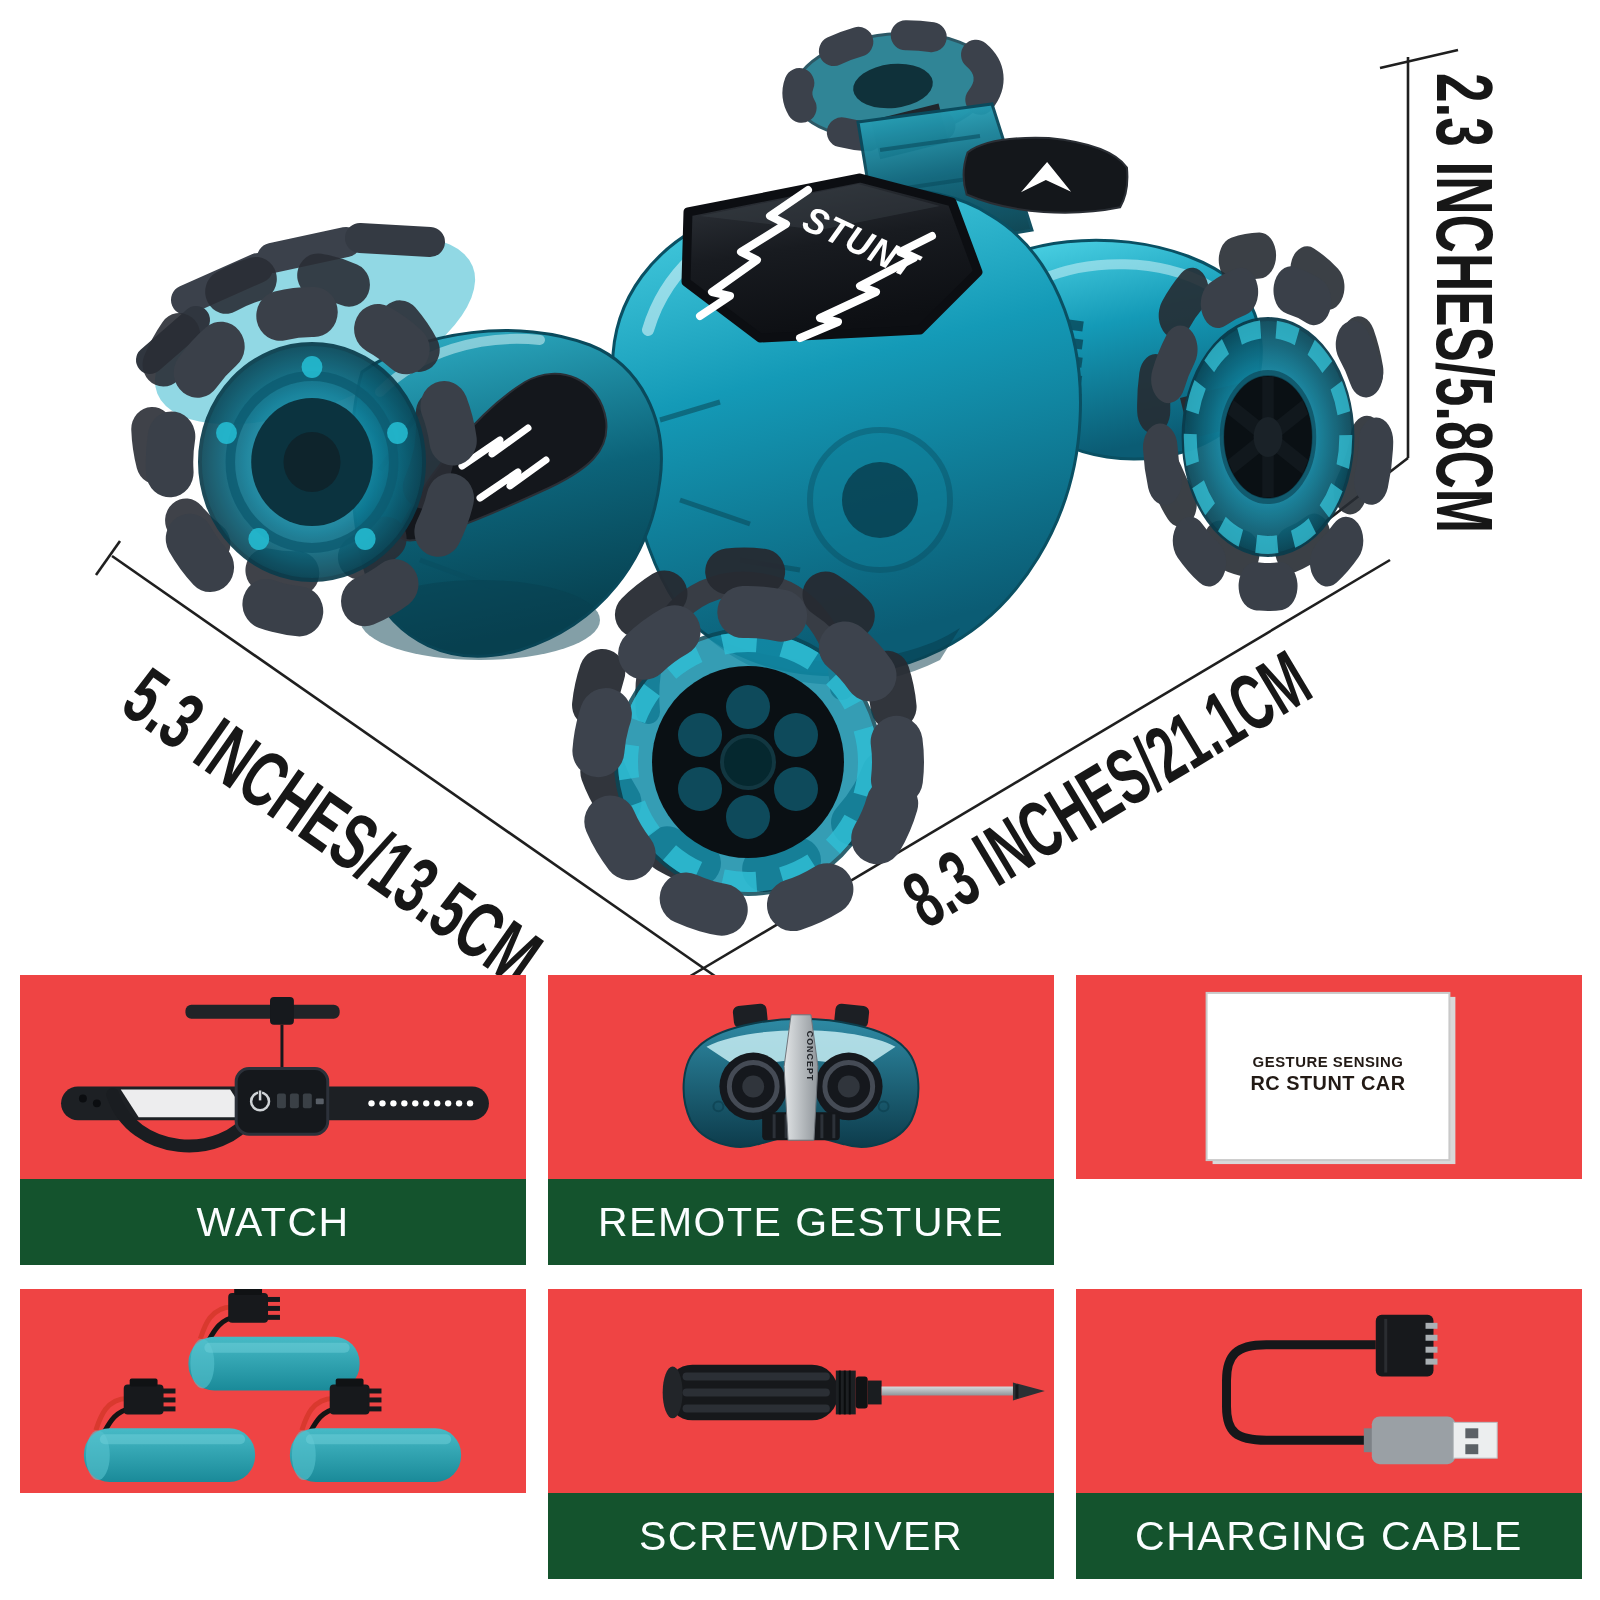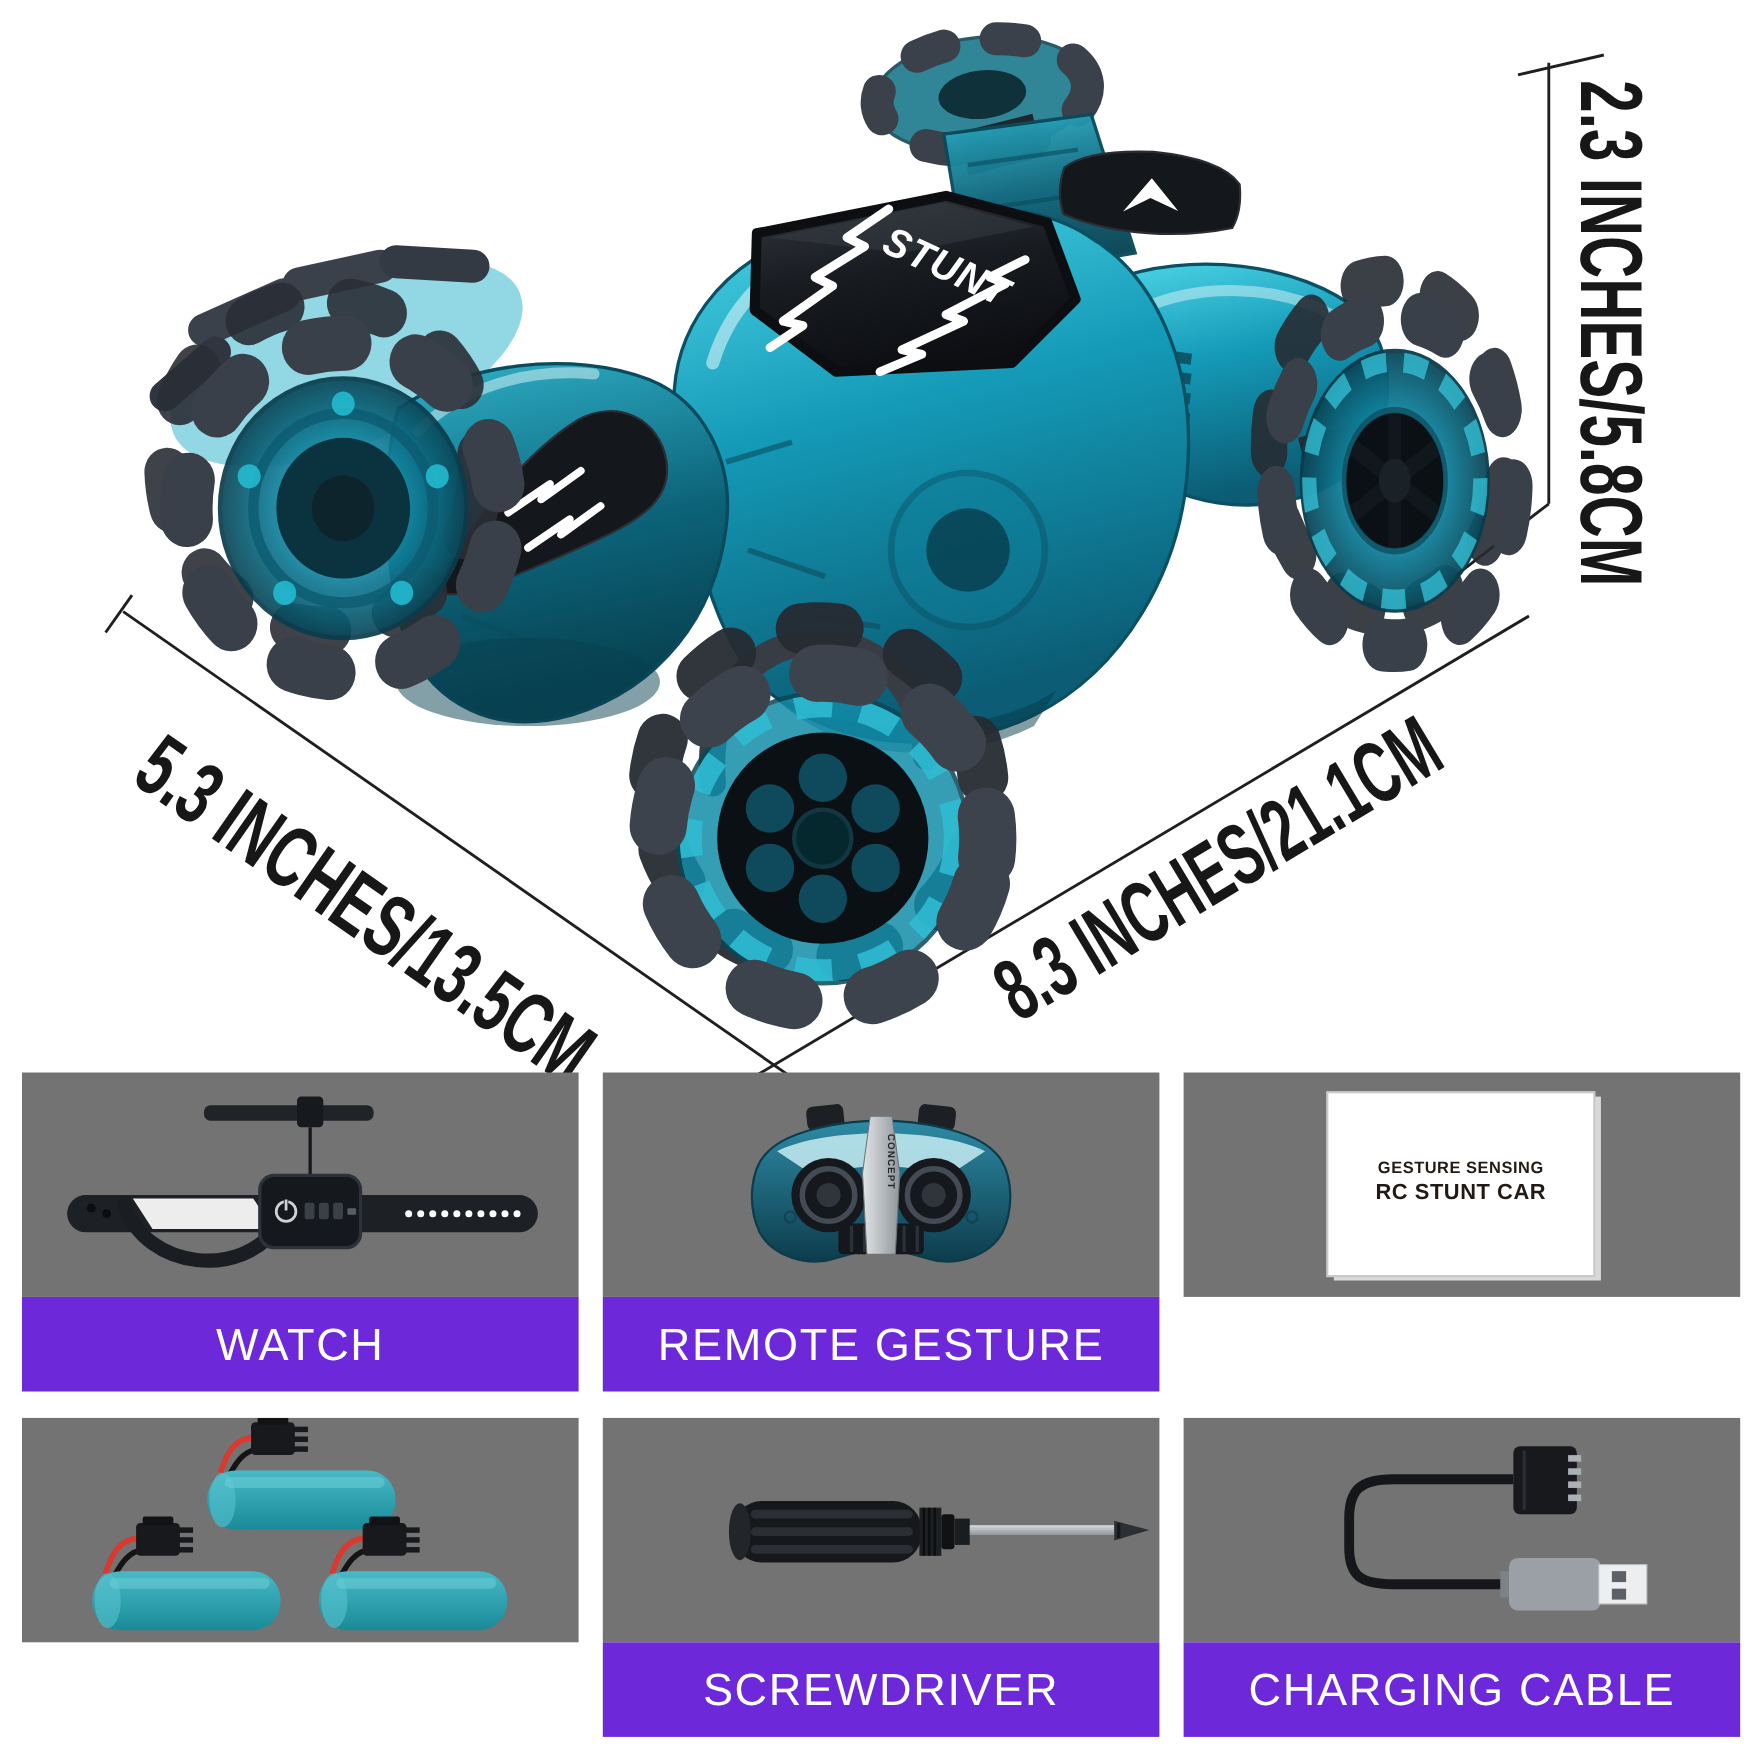--- a/index.html
+++ b/index.html
@@ -5,22 +5,22 @@
   html,body{margin:0;padding:0;}
   body{width:1600px;height:1600px;background:#ffffff;font-family:"Liberation Sans",sans-serif;position:relative;overflow:hidden;}
   #page{position:relative;width:1600px;height:1600px;background:#ffffff;}
   #hero-svg{position:absolute;left:0;top:0;z-index:1;}
   .dim-label{font-weight:700;fill:#171717;font-size:80px;font-family:"Liberation Sans",sans-serif;}
   .dim-line{stroke:#1f1f1f;stroke-width:2.6;fill:none;}
   .cards{position:absolute;left:20px;top:975px;width:1560px;z-index:2;
          display:grid;grid-template-columns:repeat(3,1fr);grid-template-rows:290px 290px;
          column-gap:22px;row-gap:24px;}
   .card{display:flex;flex-direction:column;}
-  .card-img{height:204px;background:#737373;display:flex;align-items:center;justify-content:center;overflow:hidden;}
-  .card-banner{height:86px;background:#6d28d9;display:flex;align-items:center;justify-content:center;}
+  .card-img{height:204px;background:#ef4444;display:flex;align-items:center;justify-content:center;overflow:hidden;}
+  .card-banner{height:86px;background:#14532d;display:flex;align-items:center;justify-content:center;}
   .card-banner span{color:#fbfeff;font-size:41px;letter-spacing:1.5px;font-weight:400;}
   svg text{font-family:"Liberation Sans",sans-serif;}
   .spec-line1{font-size:15px;font-weight:700;fill:#221a15;letter-spacing:.5px;}
   .spec-line2{font-size:20px;font-weight:700;fill:#221a15;letter-spacing:.5px;}
   .stunt-text{font-size:37px;font-weight:700;font-style:italic;fill:#ffffff;letter-spacing:1px;}
   .concept-text{font-size:9px;font-weight:700;fill:#23262b;letter-spacing:1px;}
 </style>
 </head>
 <body>
 

